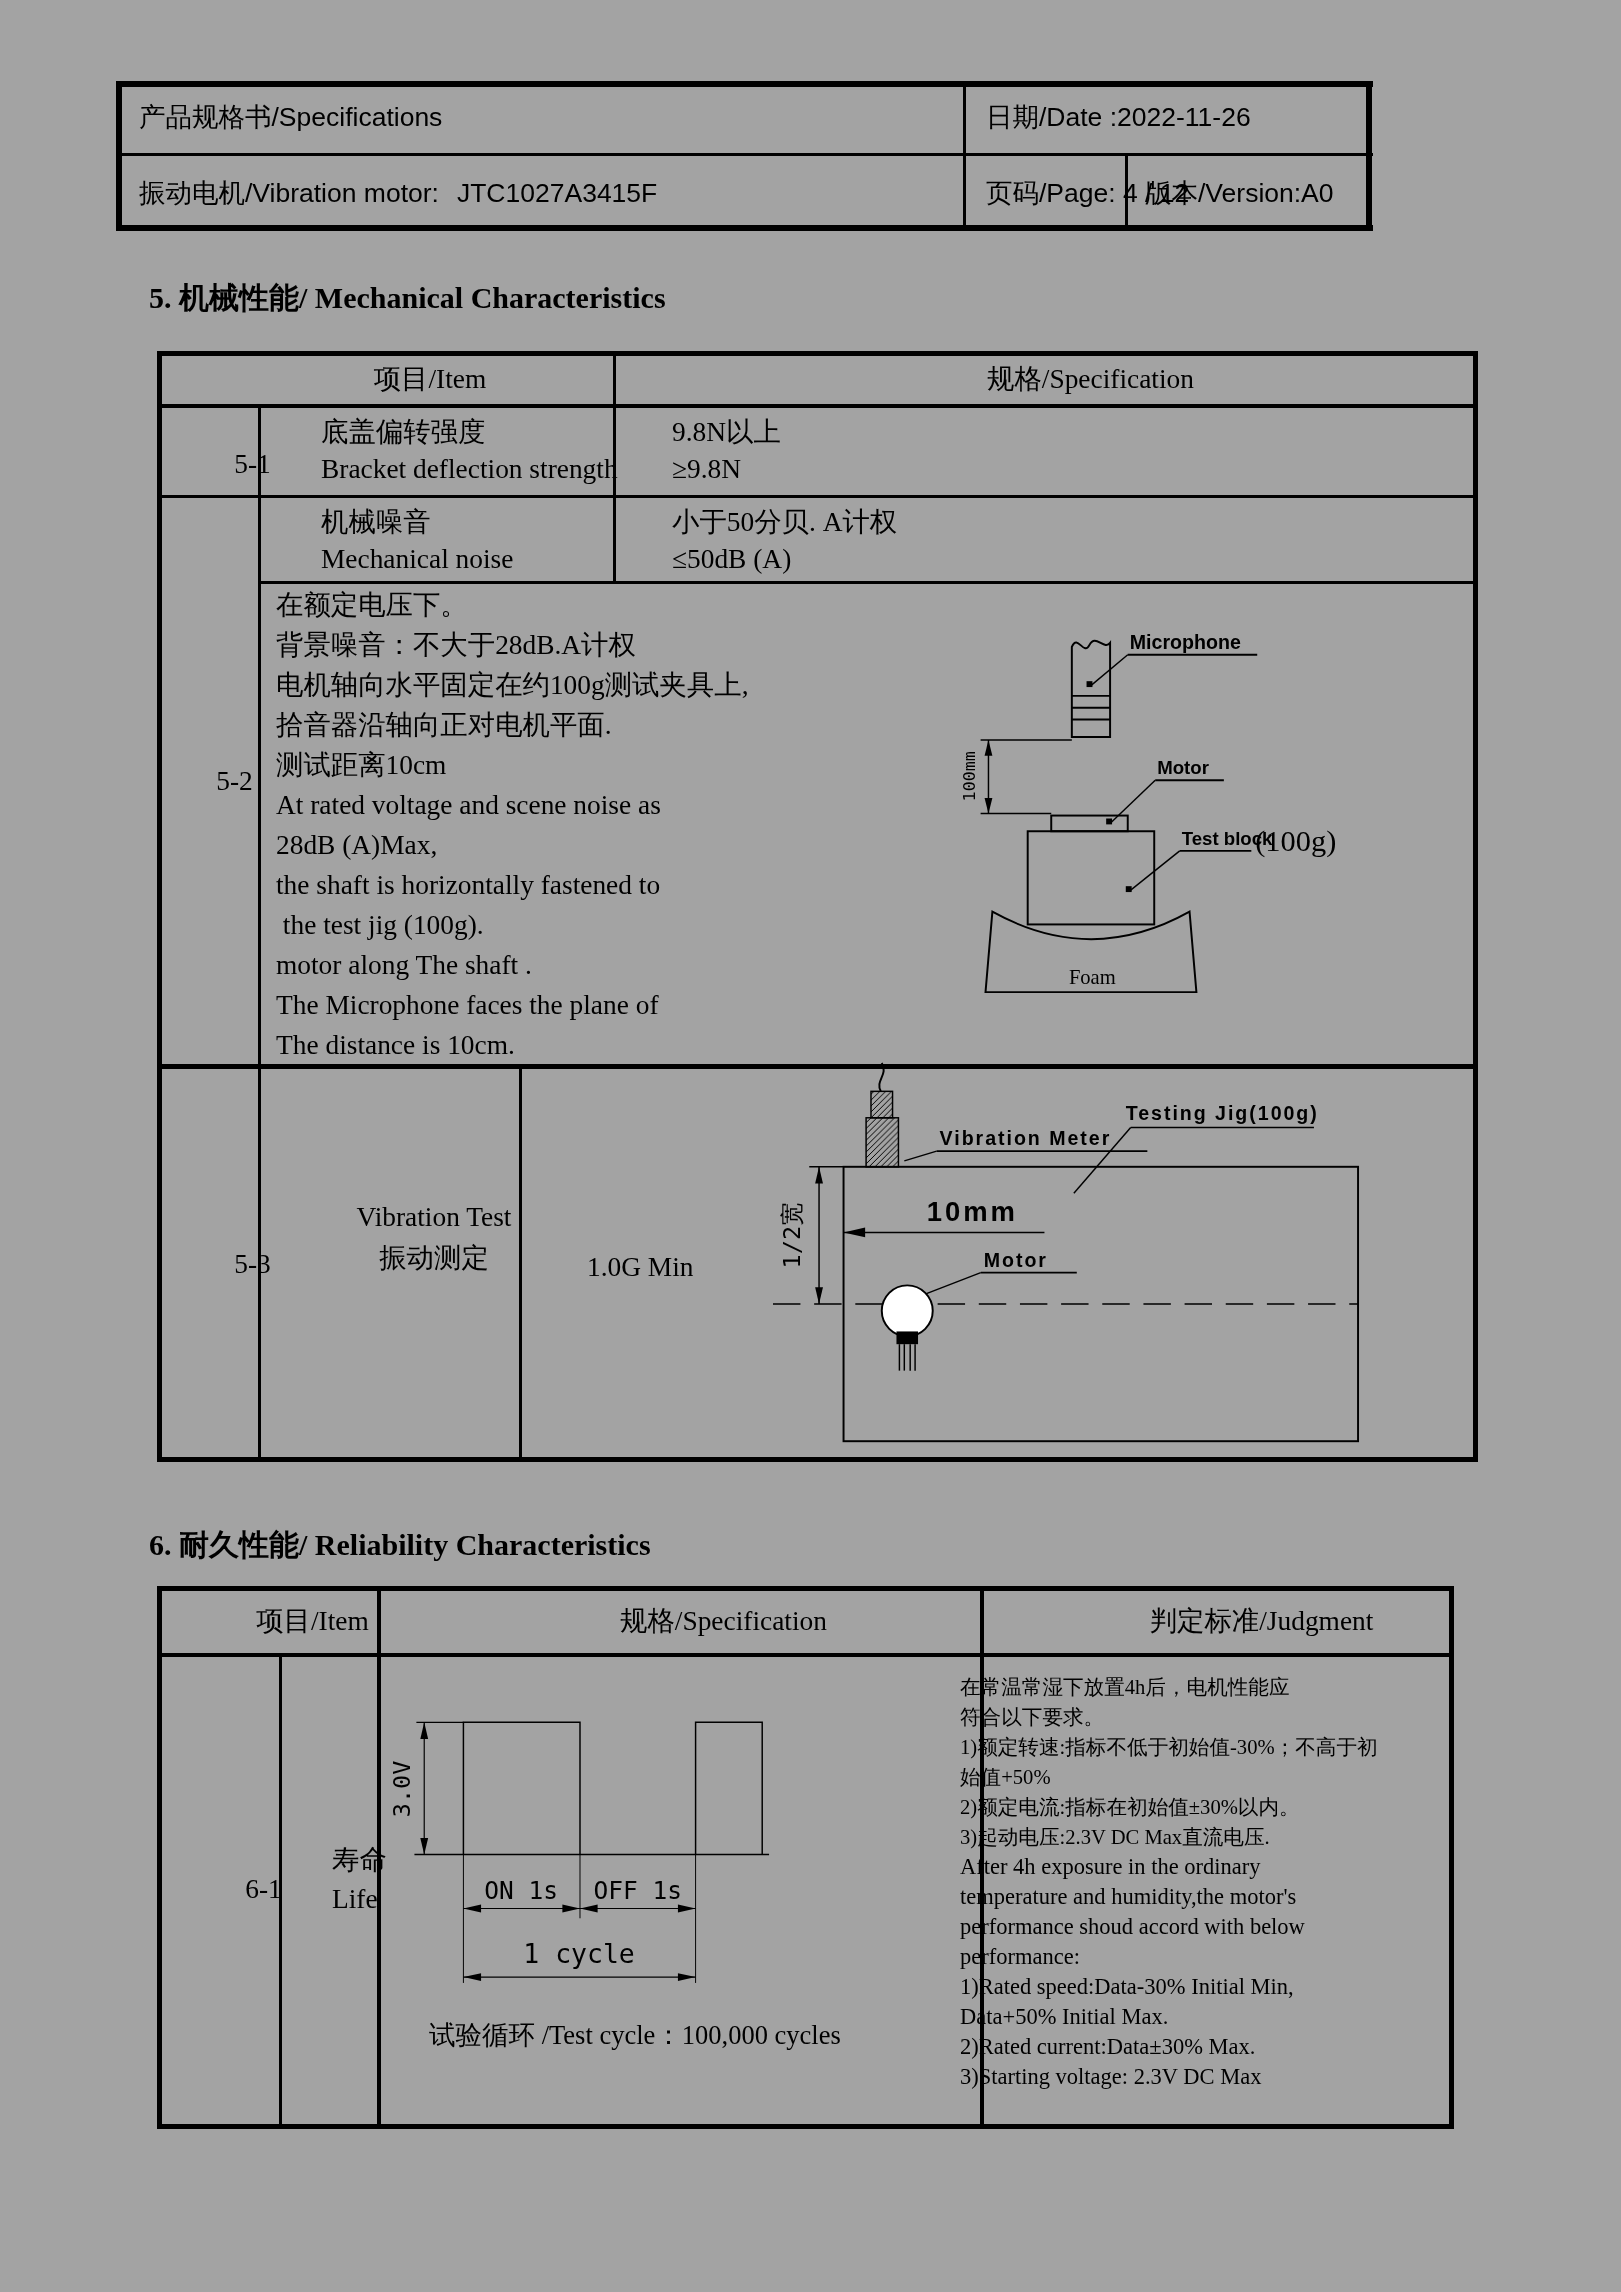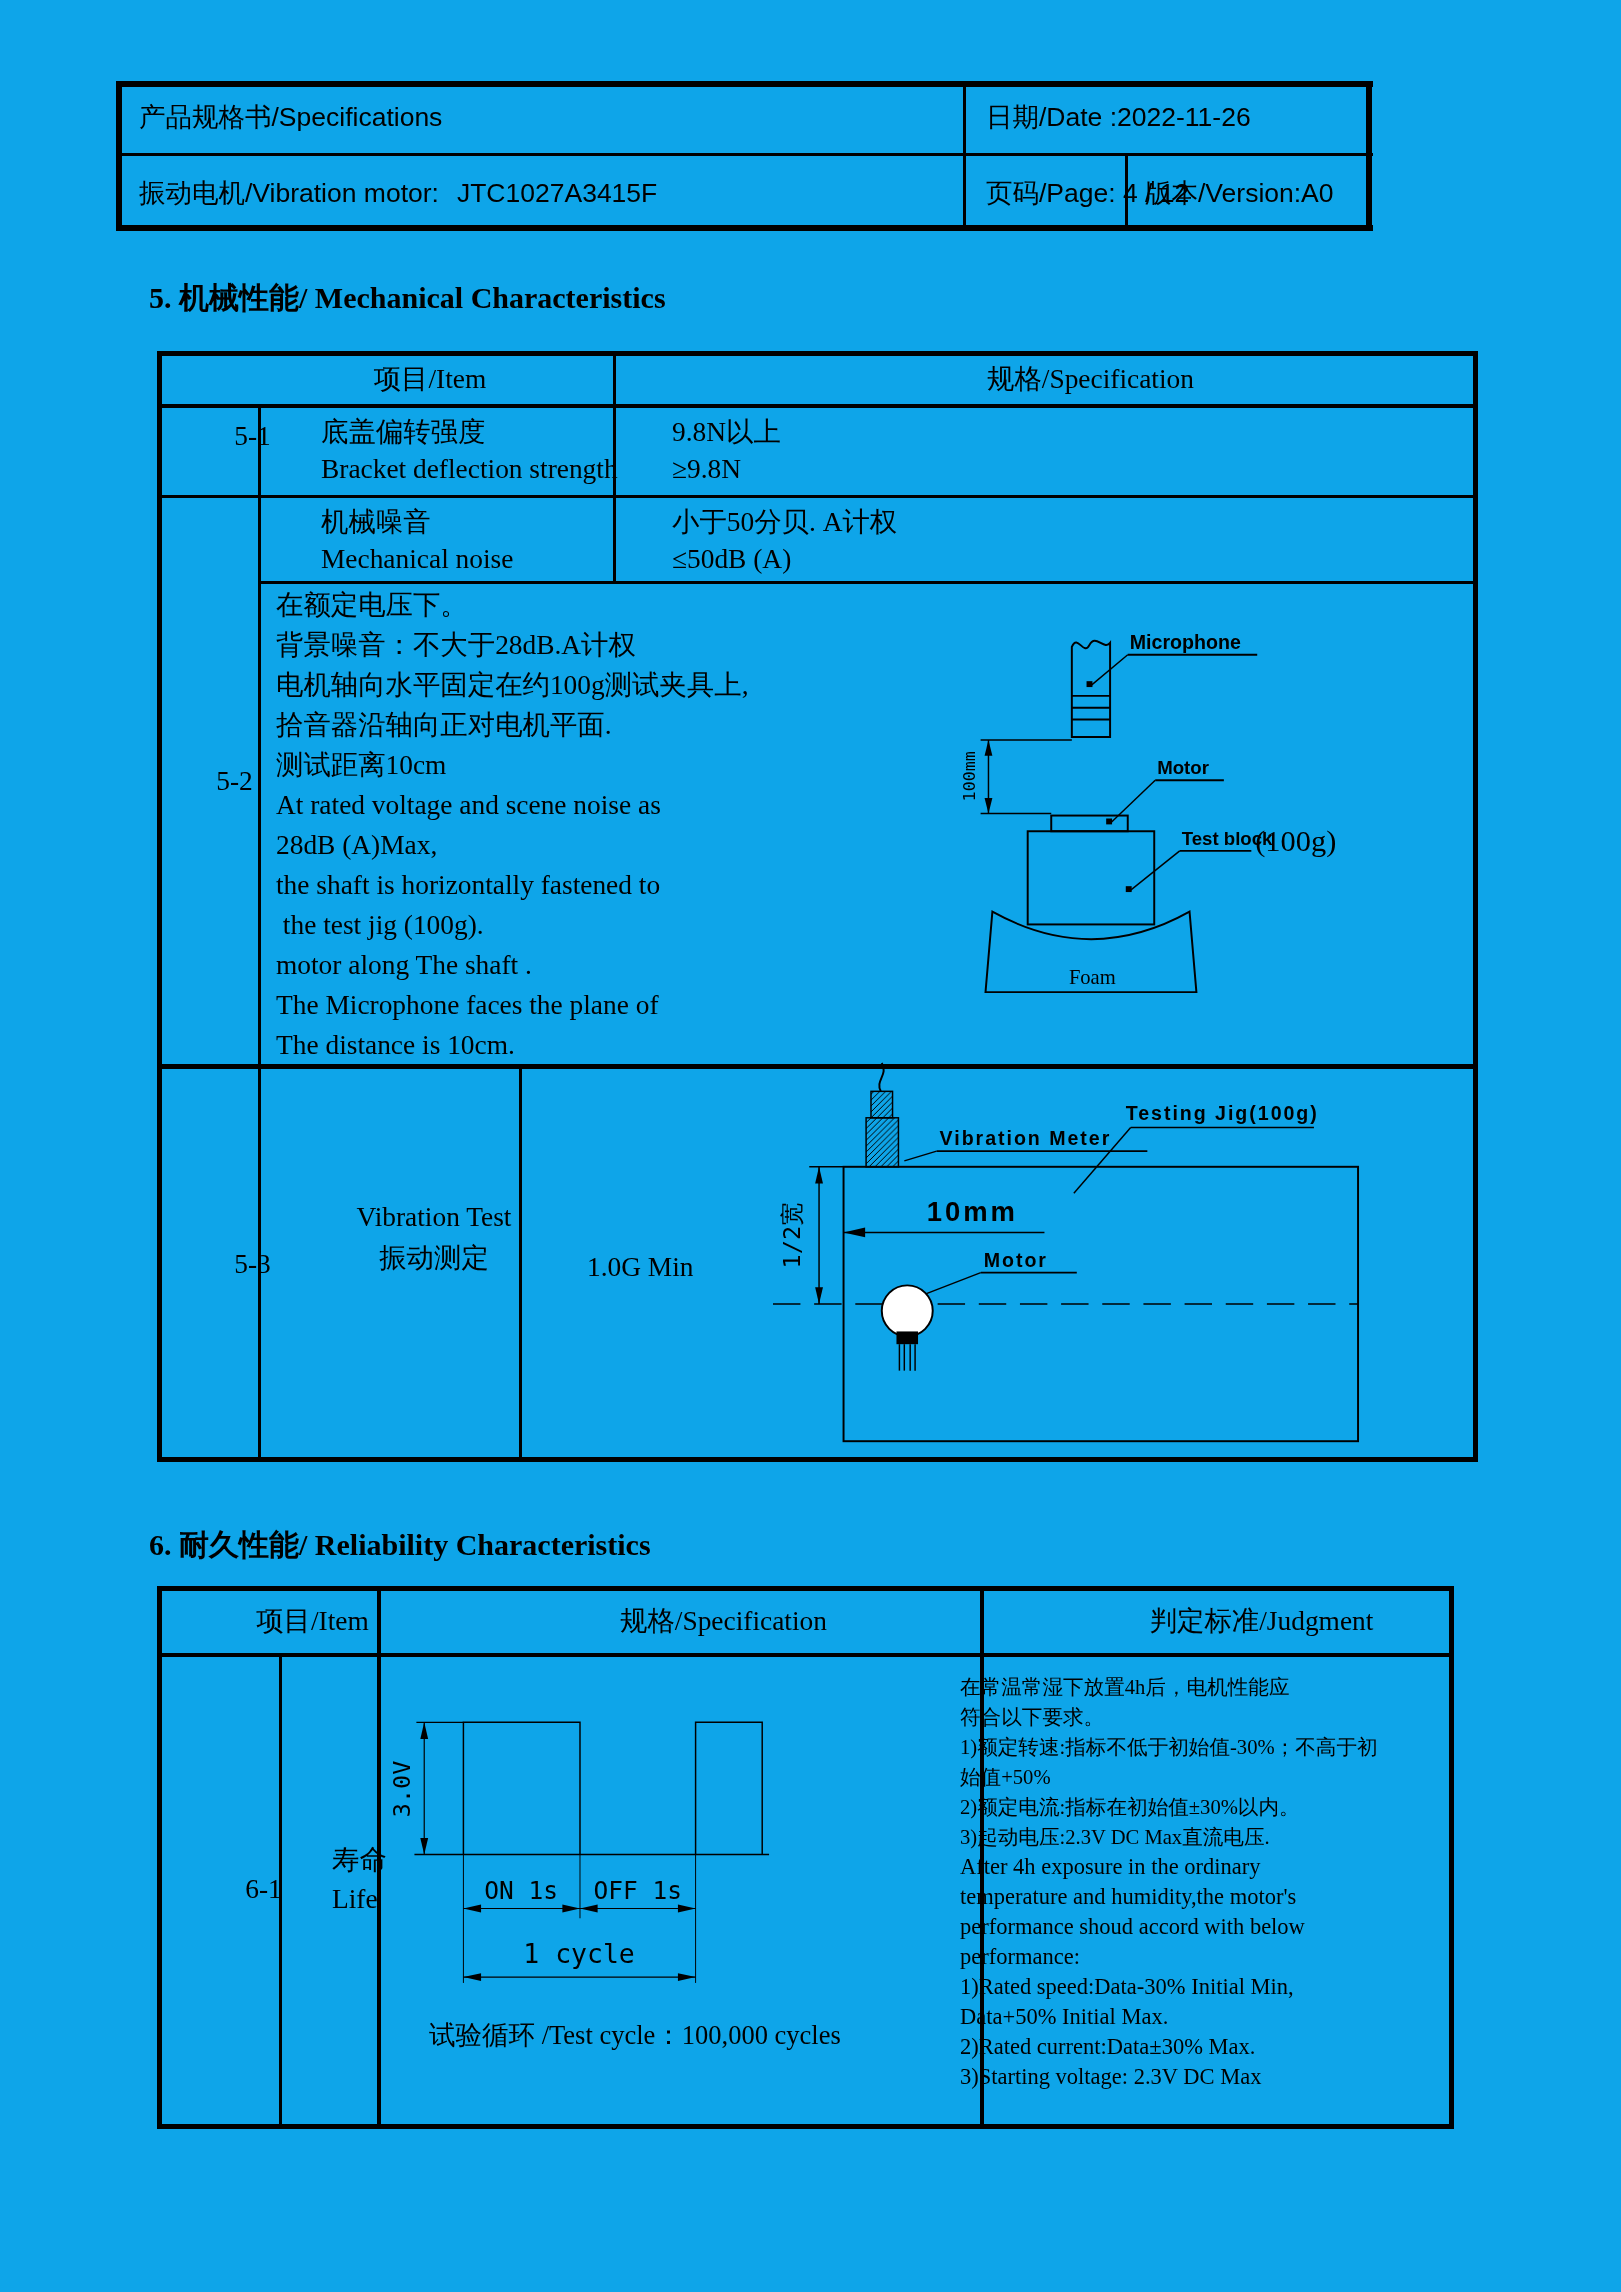--- a/index.html
+++ b/index.html
@@ -1,16 +1,16 @@
 <!DOCTYPE html>
 <html><head>
 <meta charset="utf-8">
 <style>
   html,body{margin:0;padding:0;background:#888;}
-  .page{position:relative;width:1621px;height:2293px;background:#0ea5e9;overflow:hidden;
+  .page{position:relative;width:1621px;height:2293px;background:#a3a3a3;overflow:hidden;
         font-family:"Liberation Serif", serif;color:#000;}
   .ln{position:absolute;background:#000;}
   .txt{position:absolute;white-space:pre;}
   .sans{font-family:"Liberation Sans", sans-serif;}
   .serif{font-family:"Liberation Serif", serif;}
   .h27{font-size:26.5px;line-height:39px;}
   .b28{font-size:27.4px;line-height:39px;padding-left:45px;}
   .ctr{text-align:center;}
   .sec-title{position:absolute;font-size:30px;font-weight:bold;font-family:"Liberation Serif", serif;}
   .block52{position:absolute;left:276px;top:585px;font-size:27.4px;line-height:40px;}
@@ -56,21 +56,21 @@
     <div class="ln" style="left:157px;top:495px;width:1321px;height:2.9px"></div>
     <div class="ln" style="left:258px;top:581px;width:1220px;height:2.9px"></div>
     <div class="ln" style="left:157px;top:1064px;width:1321px;height:4.9px"></div>
     <div class="ln" style="left:258px;top:404px;width:2.9px;height:1058px"></div>
     <div class="ln" style="left:613px;top:351px;width:2.9px;height:233px"></div>
     <div class="ln" style="left:519px;top:1064px;width:2.9px;height:397px"></div>
 
     <div class="txt b28 ctr" style="left:157px;top:360px;width:456px">项目/Item</div>
     <div class="txt b28 ctr" style="left:613px;top:360px;width:865px">规格/Specification</div>
 
-    <div class="txt b28 ctr" style="left:157px;top:417px;width:101px">5-1</div>
+    <div class="txt b28 ctr" style="left:157px;top:445px;width:101px">5-1</div>
     <div class="txt b28" style="left:276px;top:413px">底盖偏转强度</div>
     <div class="txt b28" style="left:276px;top:450px">Bracket deflection strength</div>
     <div class="txt b28" style="left:627px;top:413px">9.8N以上</div>
     <div class="txt b28" style="left:627px;top:450px">≥9.8N</div>
 
     <div class="txt b28" style="left:276px;top:503px">机械噪音</div>
     <div class="txt b28" style="left:276px;top:540px">Mechanical noise</div>
     <div class="txt b28" style="left:627px;top:503px">小于50分贝. A计权</div>
     <div class="txt b28" style="left:627px;top:540px">≤50dB (A)</div>
 

